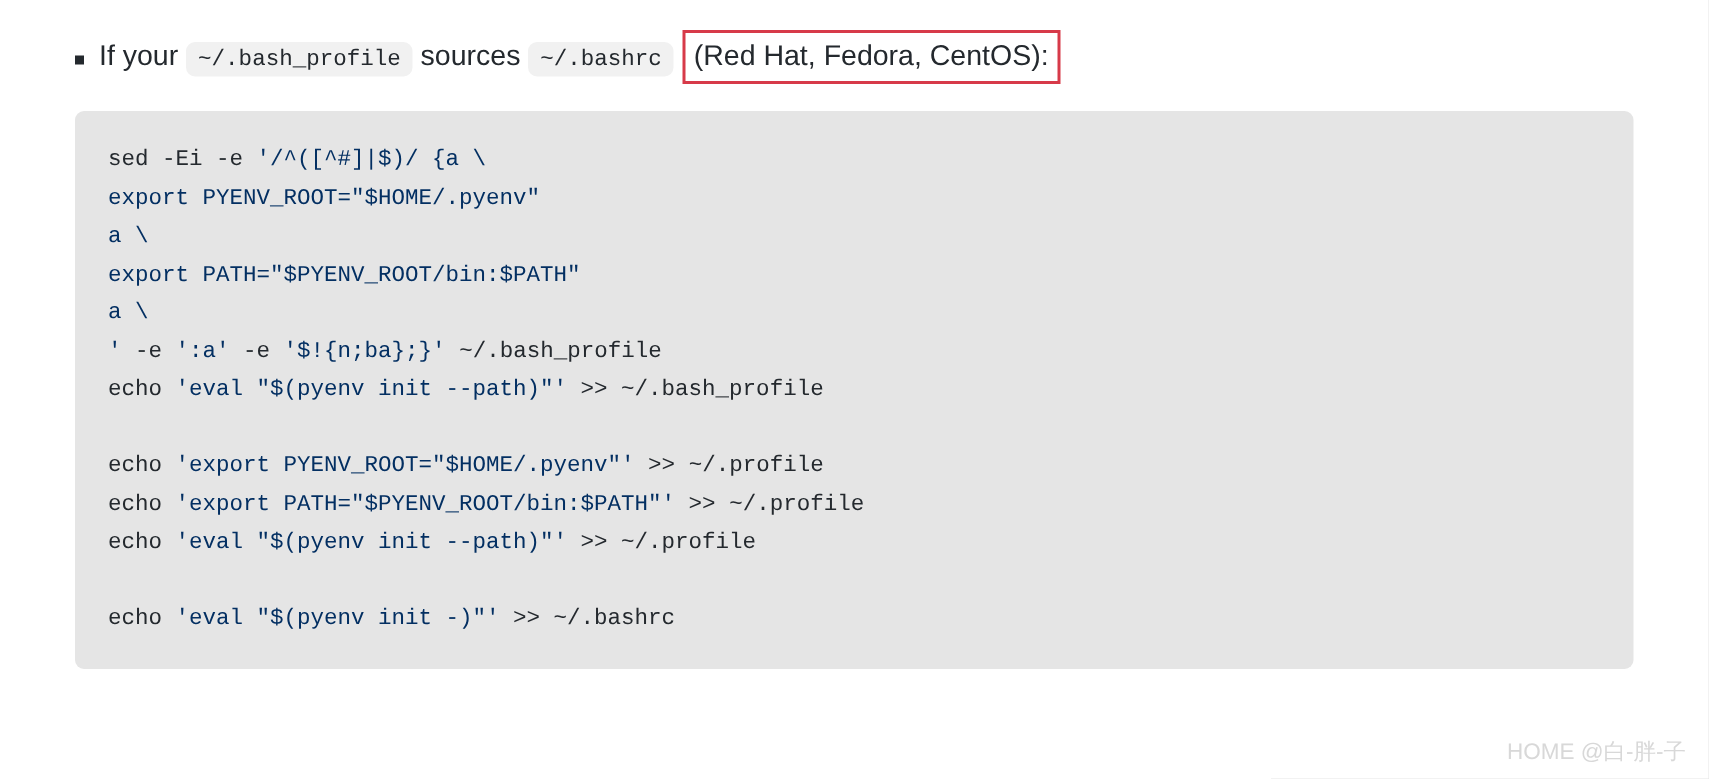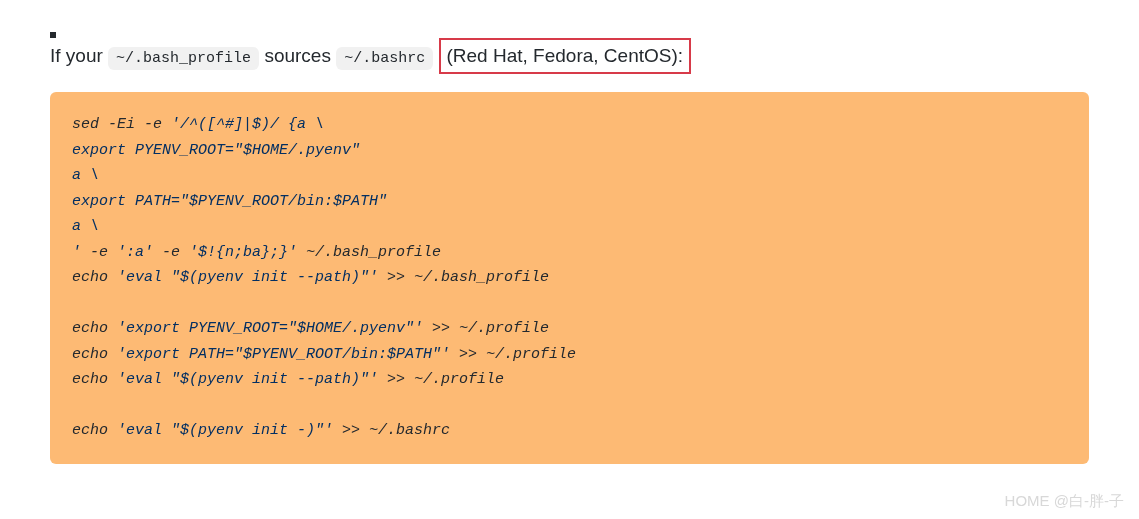--- a/index.html
+++ b/index.html
@@ -12,21 +12,20 @@
       background: #ffffff;
       padding: 20px 50px;
       position: relative;
       width: 1139px;
       height: 519px;
     }
     .list-item {
       display: flex;
       align-items: baseline;
       margin-bottom: 18px;
-      flex-direction: column;
     }
     .bullet {
       width: 6px;
       height: 6px;
       background: #24292e;
       display: inline-block;
       margin-right: 10px;
       margin-top: 12px;
       flex-shrink: 0;
     }
@@ -44,30 +43,29 @@
       color: #24292e;
     }
     .highlight-box {
       border: 2px solid #d73a49;
       padding: 1px 6px;
       color: #24292e;
       font-size: 19px;
       display: inline-block;
     }
     .code-block {
-      background: #fdba74;
+      background: #e5e5e5;
       border-radius: 6px;
       padding: 20px 22px;
       font-family: SFMono-Regular, Consolas, "Liberation Mono", Menlo, monospace;
       font-size: 15px;
       line-height: 1.7;
       color: #24292e;
       white-space: pre;
       margin-left: 0px;
-      font-style: italic;
     }
     .pl-s {
       color: #032f62;
     }
     .watermark {
       position: absolute;
       bottom: 8px;
       right: 15px;
       color: #d8d8d8;
       font-size: 15px;

